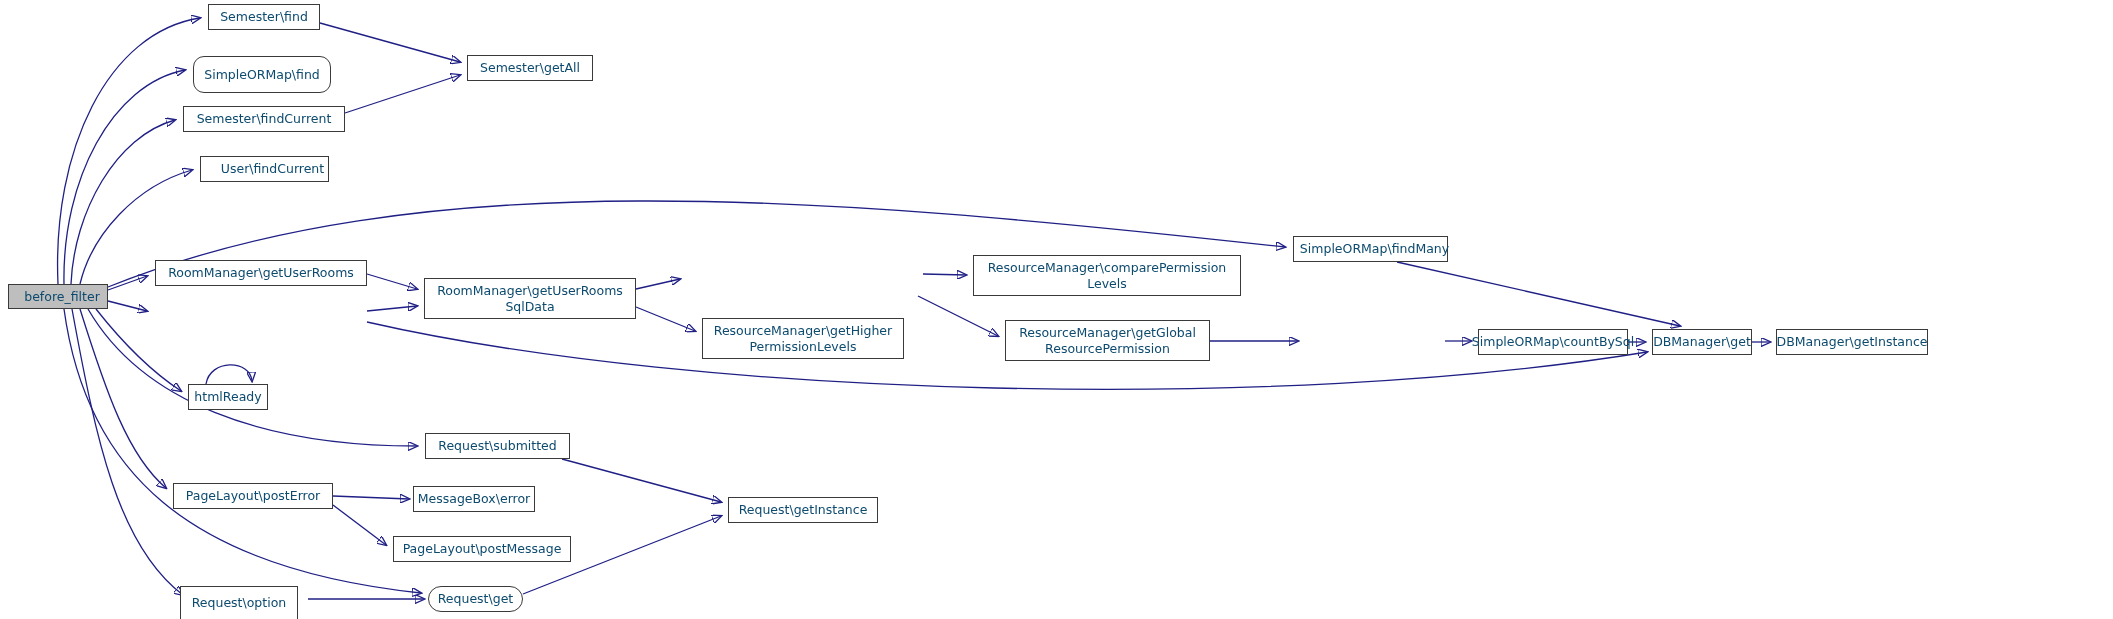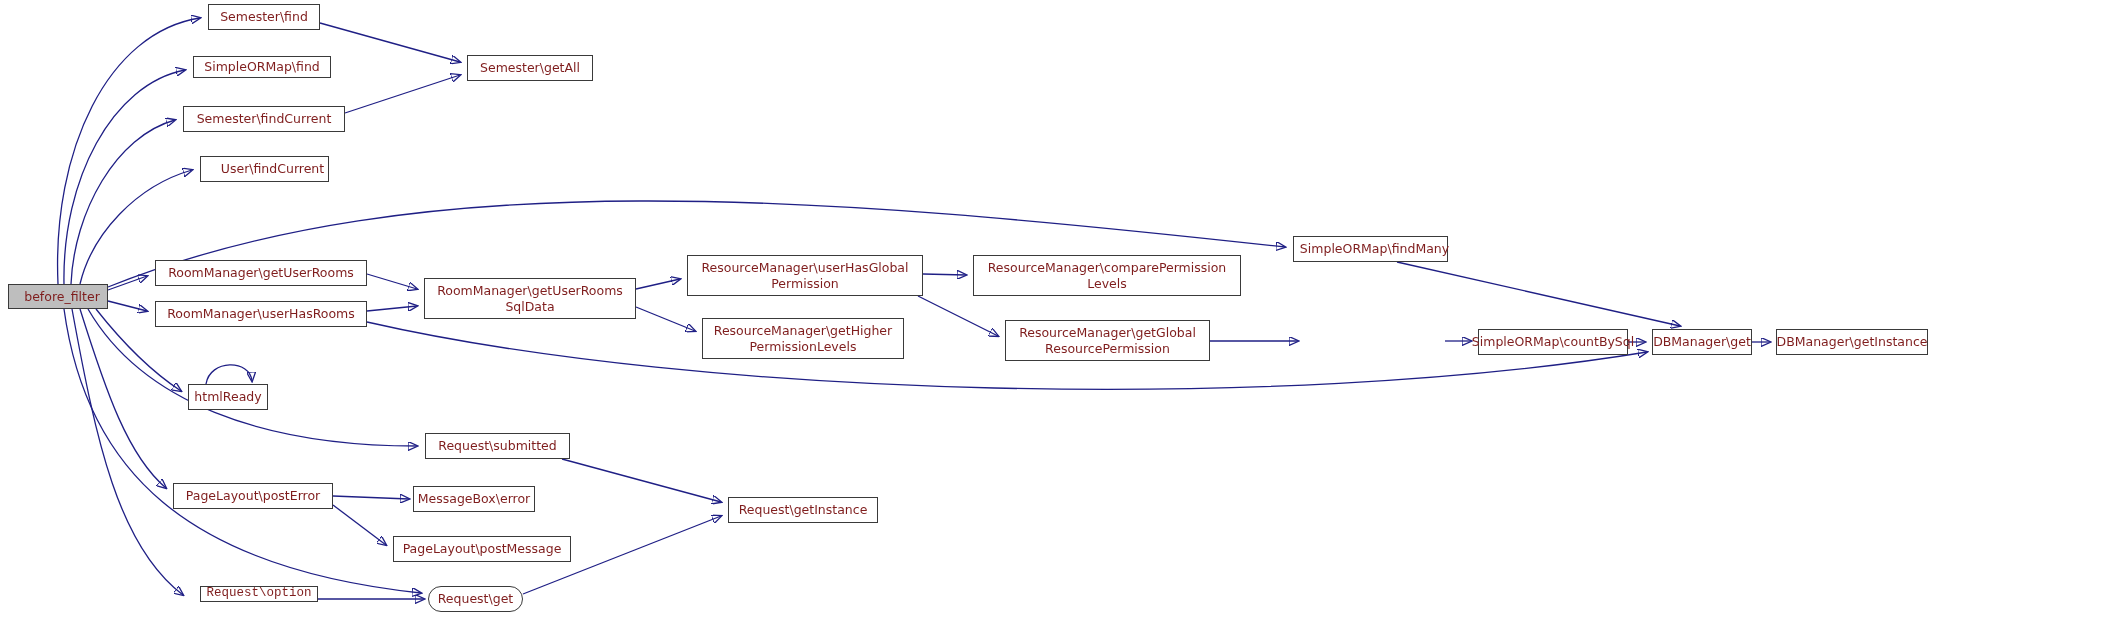--- a/index.html
+++ b/index.html
@@ -15,21 +15,21 @@
     fill:none;
     stroke:var(--edge-color,#1f1f85);
     stroke-width:1.3px;
   }
   .arrowhead-shape{fill:var(--edge-color,#1f1f85);}
   .node{
     position:absolute;
     box-sizing:border-box;
     border:1px solid var(--node-border,#3a3a3a);
     background:var(--node-fill,#ffffff);
-    color:#7f1d1d;
+    color:#0c4a6e;
     font-size:12.5px;
     line-height:1.26;
     display:flex;
     align-items:center;
     justify-content:center;
     text-align:center;
     white-space:pre-line;
     cursor:pointer;
   }
   .node.root{
@@ -80,37 +80,34 @@
     <path d="M 523,594 L 721,516" marker-end="url(#arrow)"></path>
     <path d="M 333,496 L 409,499" marker-end="url(#arrow)"></path>
     <path d="M 333,505 L 386,545" marker-end="url(#arrow)"></path>
     <path d="M 308,599 L 424,599" marker-end="url(#arrow)"></path>
   </svg>
 
   <div class="node root" style="left:8px;top:284px;width:100px;height:25px;">before_filter</div>
 
   <div class="node" style="left:208px;top:4px;width:112px;height:26px;">Semester\find</div>
 
-  <div class="node" style="left:193px;top:56px;width:138px;height:22px;">SimpleORMap\find</div>
+  <div class="node" style="left:193px;top:56px;width:138px;height:37px;border-radius:11px;">SimpleORMap\find</div>
 
   <div class="node" style="left:183px;top:106px;width:162px;height:26px;">Semester\findCurrent</div>
 
   <div class="node" style="left:200px;top:156px;width:129px;height:26px;padding-left:16px;">User\findCurrent</div>
 
   <div class="node" style="left:467px;top:55px;width:126px;height:26px;">Semester\getAll</div>
 
   <div class="node" style="left:155px;top:260px;width:212px;height:26px;">RoomManager\getUserRooms</div>
 
-  <div class="node" style="left:155px;top:301px;width:212px;height:26px;">RoomManager\userHasRooms</div>
 
   <div class="node" style="left:424px;top:278px;width:212px;height:41px;">RoomManager\getUserRooms
 SqlData</div>
 
-  <div class="node" style="left:687px;top:255px;width:236px;height:41px;">ResourceManager\userHasGlobal
-Permission</div>
 
   <div class="node" style="left:973px;top:255px;width:268px;height:41px;">ResourceManager\comparePermission
 Levels</div>
 
   <div class="node" style="left:1005px;top:320px;width:205px;height:41px;">ResourceManager\getGlobal
 ResourcePermission</div>
 
   <div class="node" style="left:702px;top:318px;width:202px;height:41px;">ResourceManager\getHigher
 PermissionLevels</div>
 
@@ -126,19 +123,19 @@
   <div class="node" style="left:188px;top:384px;width:80px;height:26px;">htmlReady</div>
 
   <div class="node" style="left:425px;top:433px;width:145px;height:26px;">Request\submitted</div>
 
   <div class="node" style="left:173px;top:483px;width:160px;height:26px;">PageLayout\postError</div>
 
   <div class="node" style="left:413px;top:486px;width:122px;height:26px;">MessageBox\error</div>
 
   <div class="node" style="left:393px;top:536px;width:178px;height:26px;">PageLayout\postMessage</div>
 
-  <div class="node" style="left:200px;top:586px;width:118px;height:16px;font-family:Liberation Mono, monospace;">Request\option</div>
+  <div class="node" style="left:180px;top:586px;width:118px;height:34px;">Request\option</div>
 
   <div class="node" style="left:428px;top:586px;width:95px;height:26px;border-radius:13px;">Request\get</div>
 
   <div class="node" style="left:728px;top:497px;width:150px;height:26px;">Request\getInstance</div>
 
 </div>
 
 </body></html>

